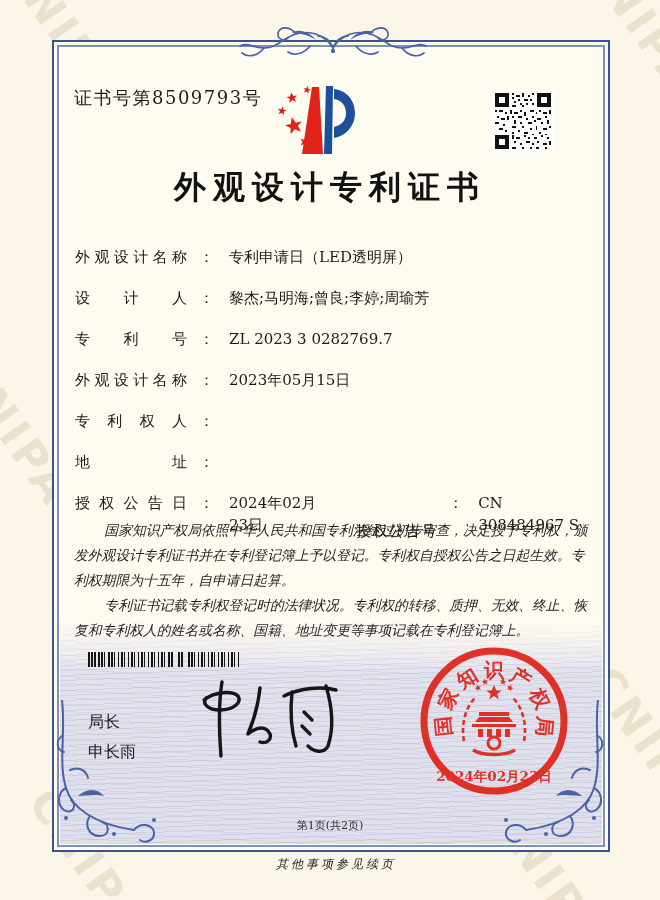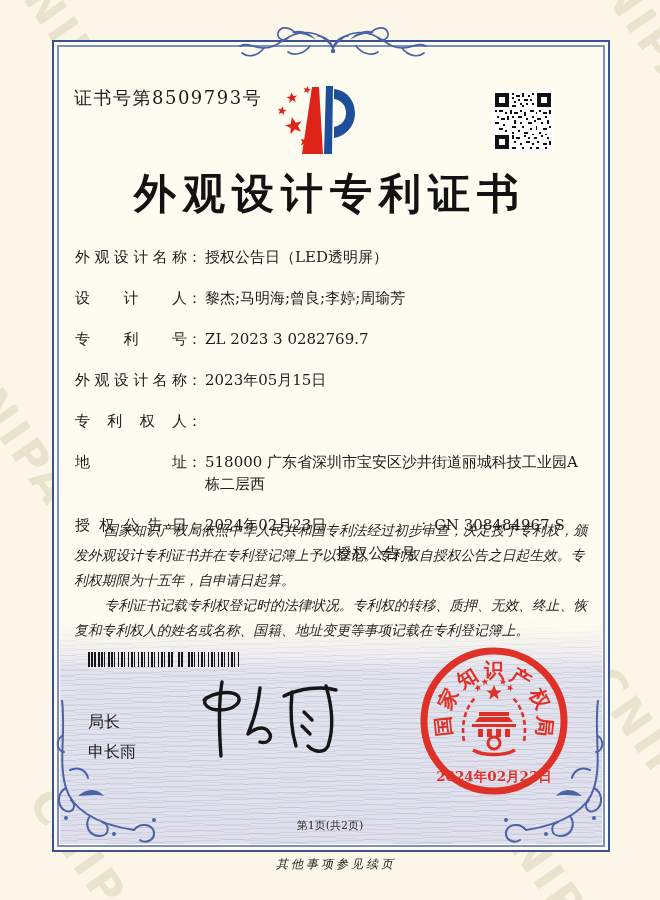--- a/index.html
+++ b/index.html
@@ -18,23 +18,23 @@
       linear-gradient(180deg,#fefbf1 0,rgba(254,251,241,0) 52px),
       repeating-linear-gradient(178deg,rgba(122,128,170,.17) 0 1px,rgba(0,0,0,0) 1px 5px),
       repeating-linear-gradient(183deg,rgba(122,128,170,.12) 0 1px,rgba(0,0,0,0) 1px 7px),
       linear-gradient(180deg,#f4f2ee 0,#e3e3ee 46px,#e0e0ec 100%);}
   .flourish{position:absolute;z-index:3;}
   
   .certno{position:absolute;left:74px;top:86px;z-index:4;font-size:18px;letter-spacing:1.5px;}
   .logo{position:absolute;left:276px;top:82px;z-index:4;}
   .qr{position:absolute;left:492px;top:90px;z-index:4;background:#fff;padding:3px;line-height:0;}
   .title{position:absolute;left:54px;right:54px;top:166px;z-index:4;text-align:center;
-         font-size:42px;font-weight:bold;letter-spacing:7px;color:#121212;}
+         font-size:32px;font-weight:bold;letter-spacing:7px;color:#121212;}
   .fields{position:absolute;left:75px;top:246px;width:516px;z-index:4;font-size:15px;}
-  .row{display:flex;margin-bottom:19px;line-height:22px;}
+  .row{display:flex;margin-bottom:19px;line-height:22px;gap:12px;}
   .lbl{flex:none;display:inline-block;width:112px;text-align:justify;text-align-last:justify;}
   .lbl2{flex:none;display:inline-block;width:80px;margin-left:10px;text-align:justify;text-align-last:justify;margin-top:28px;}
   .colon{flex:none;}
   .val{margin-left:3px;}
   .row-addr .val{flex:1;}
   .kai{font-style:italic;}
   .body{position:absolute;left:74px;top:518px;width:514px;z-index:4;font-size:13.8px;line-height:25px;color:#1f1f1f;}
   .body p{margin:0;text-indent:2.2em;}
   .barcode{position:absolute;left:88px;top:652px;width:152px;height:15px;z-index:4;
     background:repeating-linear-gradient(90deg,#161616 0 1.5px,rgba(0,0,0,0) 1.5px 3px,#161616 3px 5.5px,rgba(0,0,0,0) 5.5px 6.5px,#161616 6.5px 7.5px,rgba(0,0,0,0) 7.5px 10px);}
@@ -142,21 +142,21 @@
       </g>
     </svg>
   </div>
 
   <div class="title">外观设计专利证书</div>
 
   <div class="fields">
     <div class="row">
       <span class="lbl">外观设计名称</span>
         <span class="colon">：</span>
-      <span class="val">授权公告日（LED透明屏）</span>
+      <span class="val">专利申请日（LED透明屏）</span>
     </div>
     <div class="row">
       <span class="lbl">设计人</span>
         <span class="colon">：</span>
       <span class="val">黎杰;马明海;曾良;李婷;周瑜芳</span>
     </div>
     <div class="row">
       <span class="lbl">专利号</span>
         <span class="colon">：</span>
       <span class="val">ZL 2023 3 0282769.7</span>
@@ -166,21 +166,20 @@
         <span class="colon">：</span>
       <span class="val">2023年05月15日</span>
     </div>
     <div class="row">
       <span class="lbl">专利权人</span>
         <span class="colon">：</span>
     </div>
     <div class="row row-addr">
       <span class="lbl">地址</span>
         <span class="colon">：</span>
-      <span class="val">518000 广东省深圳市宝安区沙井街道丽城科技工业园A栋二层西</span>
     </div>
     <div class="row">
       <span class="lbl">授权公告日</span>
         <span class="colon">：</span>
       <span class="val">2024年02月23日</span>
       <span class="lbl2">授权公告号</span>
         <span class="colon">：</span>
       <span class="val">CN 308484967 S</span>
     </div>
   </div>

